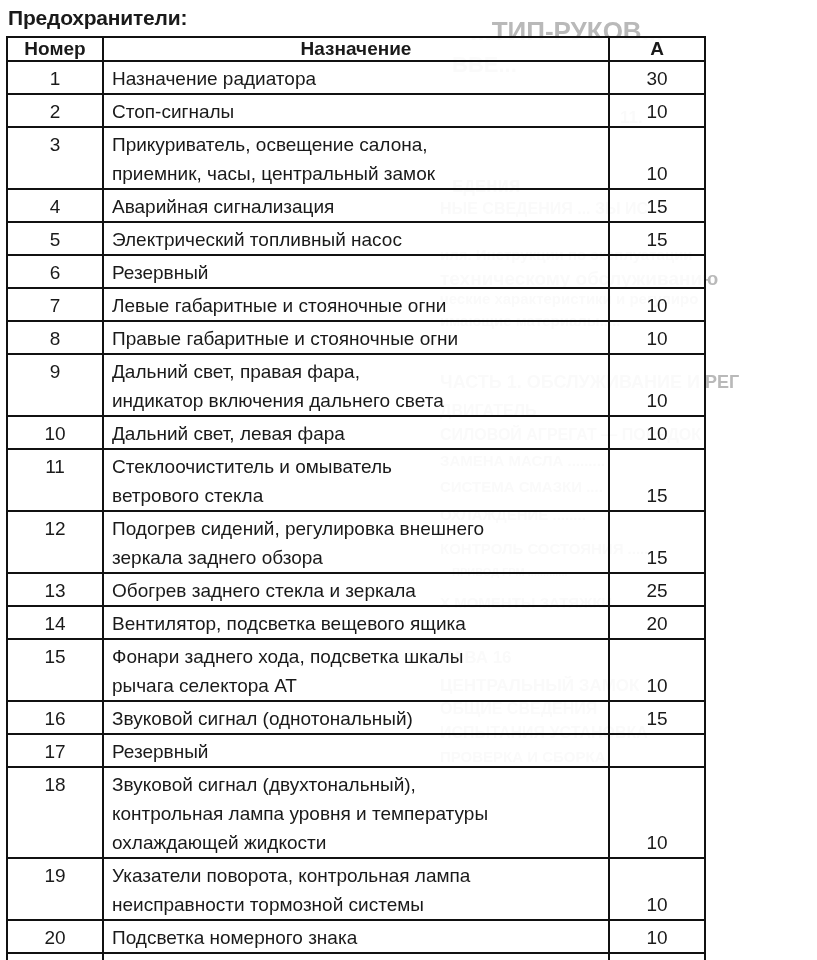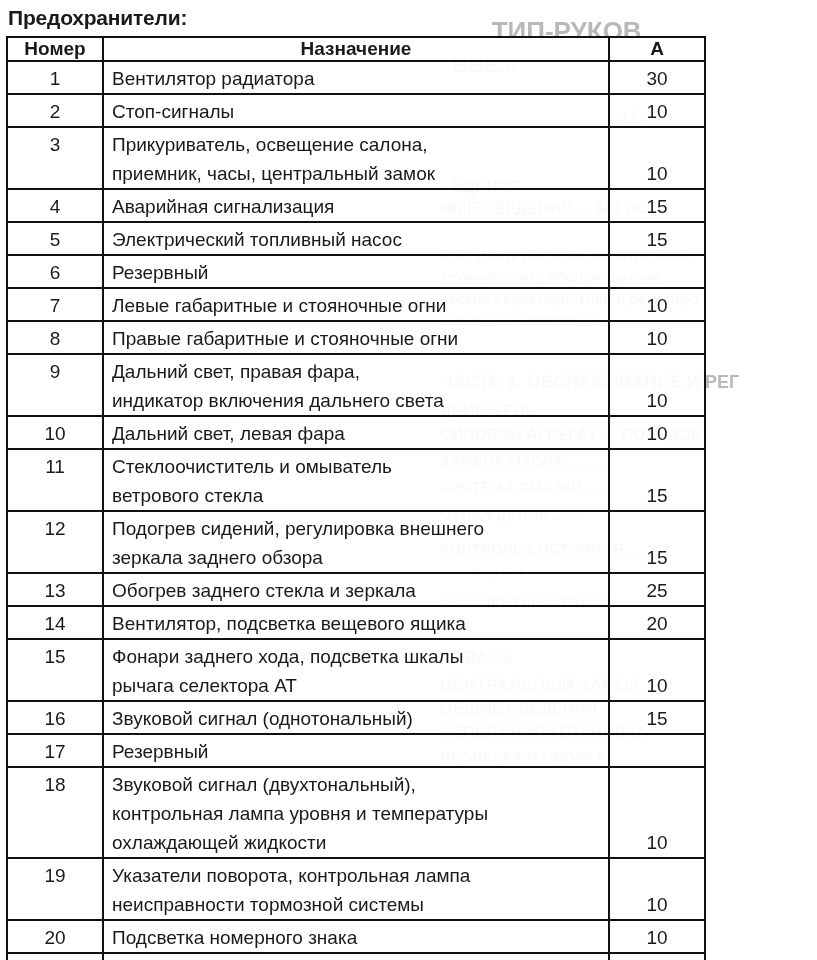--- a/index.html
+++ b/index.html
@@ -122,21 +122,21 @@
 </head>
 <body>
 
 <div class="ghost-layer" id="ghost-layer">
     <div class="ghost" style="left: 470px; top: 16px; font-size: 26px;">...ТИП-РУКОВ...</div>
     <div class="ghost" style="left: 452px; top: 52px; font-size: 22px;">ВВЕ...</div>
     <div class="ghost" style="left: 620px; top: 108px; font-size: 17px;">11.</div>
     <div class="ghost" style="left: 452px; top: 176px; font-size: 19px; font-family: Liberation Mono, monospace;">ЕДЕНИЯ</div>
     <div class="ghost" style="left: 440px; top: 200px; font-size: 16px;">НЫЕ СВЕДЕНИЯ ... ЗЫ ИС</div>
     <div class="ghost" style="left: 440px; top: 246px; font-size: 15px;">иля. Инструкции по эксплуатации</div>
-    <div class="ghost" style="left: 440px; top: 268px; font-size: 15px;">техническому обслуживанию</div>
+    <div class="ghost" style="left: 440px; top: 268px; font-size: 19px;">техническому обслуживанию</div>
     <div class="ghost" style="left: 440px; top: 290px; font-size: 15px;">ческие характеристики и регулиро</div>
     <div class="ghost" style="left: 440px; top: 312px; font-size: 15px;">имающие материалы.....</div>
     <div class="ghost" style="left: 440px; top: 372px; font-size: 18px;">ЧАСТЬ 1. ОБСЛУЖИВАНИЕ И РЕГ</div>
     <div class="ghost" style="left: 440px; top: 402px; font-size: 16px;">ДВИГАТЕЛЬ</div>
     <div class="ghost" style="left: 440px; top: 426px; font-size: 16px; text-align: center;">СИЛОВОЙ АГРЕГАТ — ПОРЯДОК</div>
     <div class="ghost" style="left: 440px; top: 452px; font-size: 15px;">ЗАМЕНА МАСЛА .........</div>
     <div class="ghost" style="left: 440px; top: 478px; font-size: 15px;">СИСТЕМА СМАЗКИ ....</div>
     <div class="ghost" style="left: 440px; top: 506px; font-size: 15px;">ОХЛАЖДЕНИЕ ........</div>
     <div class="ghost" style="left: 440px; top: 540px; font-size: 15px;">КОНТРОЛЬ СОСТОЯНИЯ .....</div>
     <div class="ghost" style="left: 452px; top: 566px; font-size: 11px;">ПРИВОД ГРМ .............</div>
@@ -164,21 +164,21 @@
           <th>Назначение</th>
           <th>А</th>
         </tr>
       </thead>
       <tbody id="fuse-body">
           <tr class="row">
             <td class="cell-num">
               <span class="num-line">1</span>
             </td>
             <td class="cell-desc">
-              <span class="line">Вентилятор радиатора</span>
+              <span class="line">Назначение радиатора</span>
             </td>
             <td class="cell-amp">
               <span class="amp-line">30</span>
             </td>
           </tr>
           <tr class="row">
             <td class="cell-num">
               <span class="num-line">2</span>
             </td>
             <td class="cell-desc">

